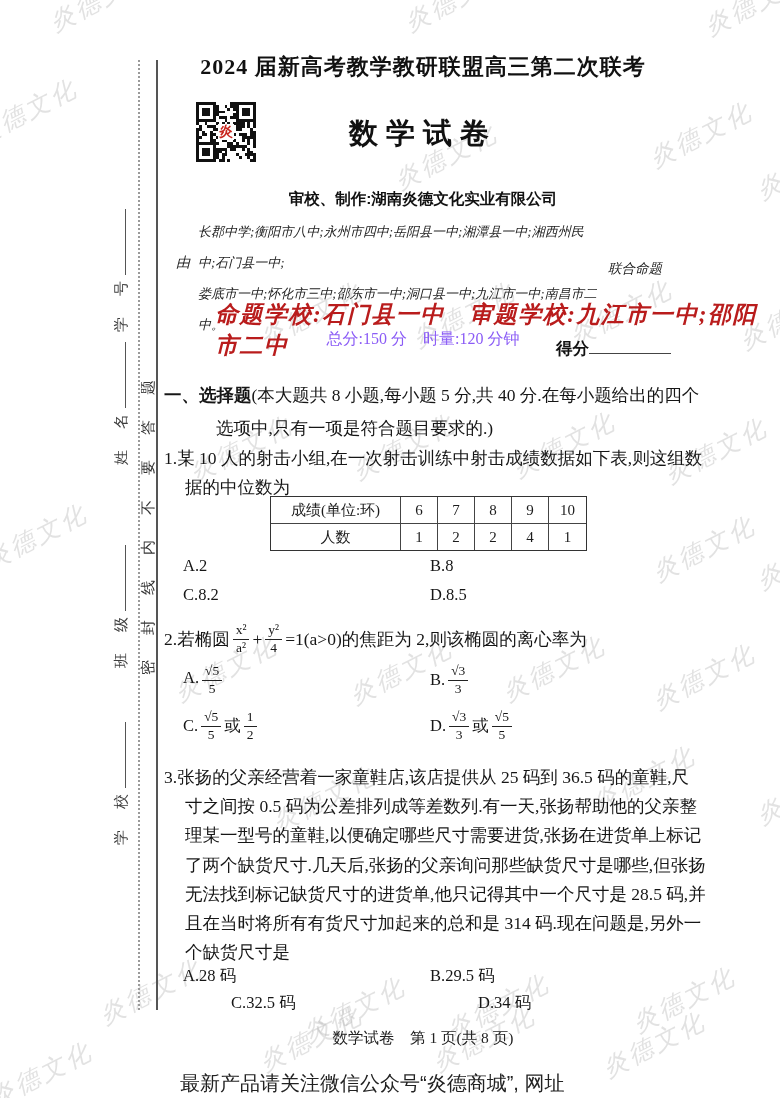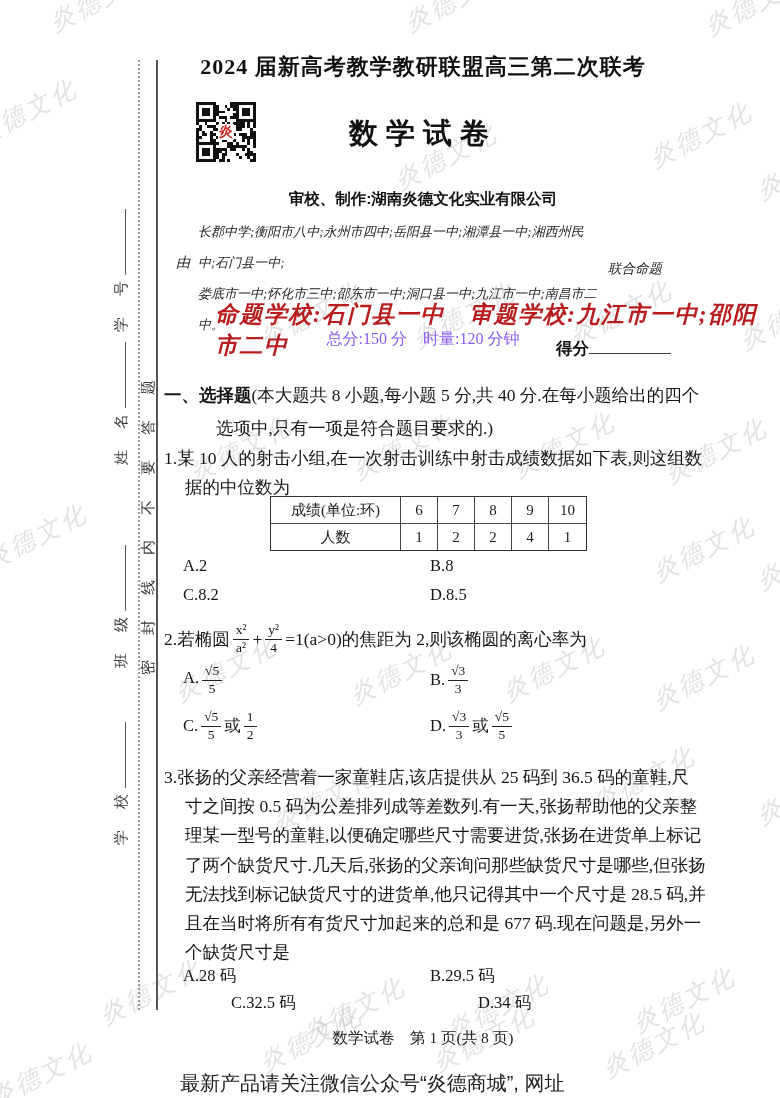--- a/index.html
+++ b/index.html
@@ -358,21 +358,21 @@
         </span>
       </span>
   </div>
 
   <div class="q" style="top:757px;line-height:29.2px;margin-top:6px;">
     <div><span>3.</span><span>张扬的父亲经营着一家童鞋店,该店提供从 25 码到 36.5 码的童鞋,尺</span></div>
     <div class="indent">寸之间按 0.5 码为公差排列成等差数列.有一天,张扬帮助他的父亲整</div>
     <div class="indent">理某一型号的童鞋,以便确定哪些尺寸需要进货,张扬在进货单上标记</div>
     <div class="indent">了两个缺货尺寸.几天后,张扬的父亲询问那些缺货尺寸是哪些,但张扬</div>
     <div class="indent">无法找到标记缺货尺寸的进货单,他只记得其中一个尺寸是 28.5 码,并</div>
-    <div class="indent">且在当时将所有有货尺寸加起来的总和是 677 码.现在问题是,另外一</div>
+    <div class="indent">且在当时将所有有货尺寸加起来的总和是 314 码.现在问题是,另外一</div>
     <div class="indent">个缺货尺寸是</div>
   </div>
 
   <div class="optrow" style="top:965px;">
     <span>A.28 码</span>
     <span class="optB">B.29.5 码</span>
   </div>
   <div class="optrow" style="top:992px;margin-left:48px;">
     <span>C.32.5 码</span>
     <span class="optB">D.34 码</span>

